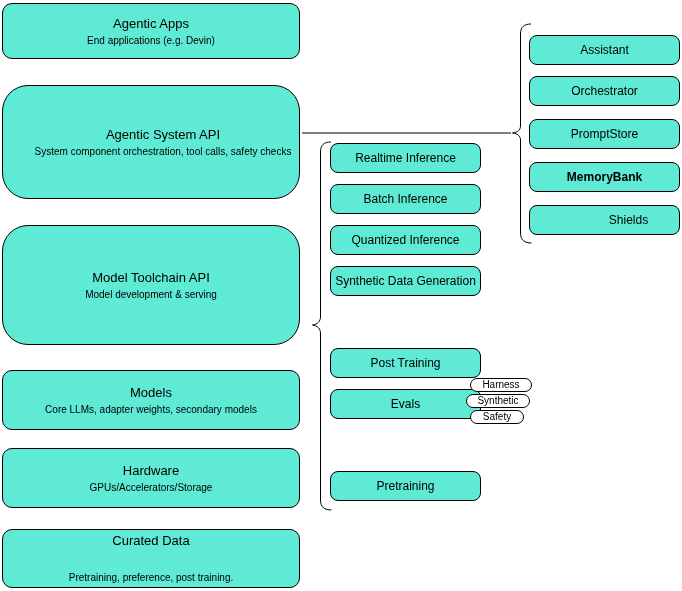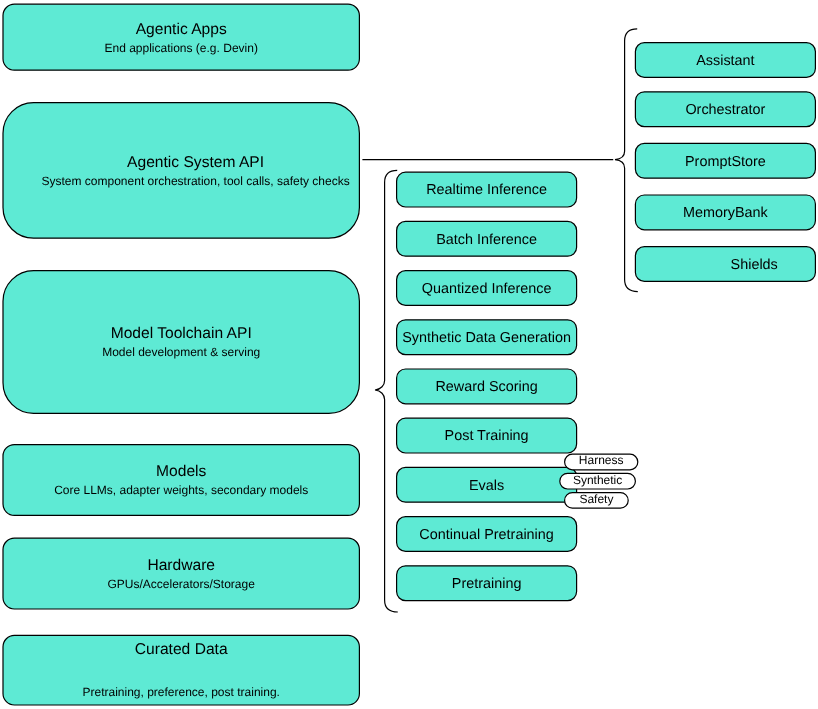--- a/index.html
+++ b/index.html
@@ -127,31 +127,25 @@
   </div>
   <div class="node mbox" style="top:184px;text-align:center;">
     <span>Batch Inference</span>
   </div>
   <div class="node mbox" style="top:225px;">
     <span>Quantized Inference</span>
   </div>
   <div class="node mbox" style="top:266px;">
     <span>Synthetic Data Generation</span>
   </div>
-  <div class="node mbox" style="top:307px;">
-    <span>Reward Scoring</span>
-  </div>
   <div class="node mbox" style="top:348px;">
     <span>Post Training</span>
   </div>
   <div class="node mbox" style="top:389px;">
     <span>Evals</span>
-  </div>
-  <div class="node mbox" style="top:430px;">
-    <span>Continual Pretraining</span>
   </div>
   <div class="node mbox" style="top:471px;">
     <span>Pretraining</span>
   </div>
 
   <div class="pill" style="left:470px;top:378px;width:62px;height:14px;">
     <span>Harness</span>
   </div>
   <div class="pill" style="left:466px;top:394px;width:64px;height:14px;">
     <span>Synthetic</span>
@@ -162,20 +156,20 @@
 
   <div class="node rbox" style="top:35px;">
     <span>Assistant</span>
   </div>
   <div class="node rbox" style="top:76px;">
     <span>Orchestrator</span>
   </div>
   <div class="node rbox" style="top:119px;">
     <span>PromptStore</span>
   </div>
-  <div class="node rbox" style="top:162px;">
+  <div class="node rbox" style="top:162px;font-weight:bold;">
     <span>MemoryBank</span>
   </div>
   <div class="node rbox" style="top:205px;padding-left:48px;">
     <span>Shields</span>
   </div>
 
 </div>
 
 </body></html>

